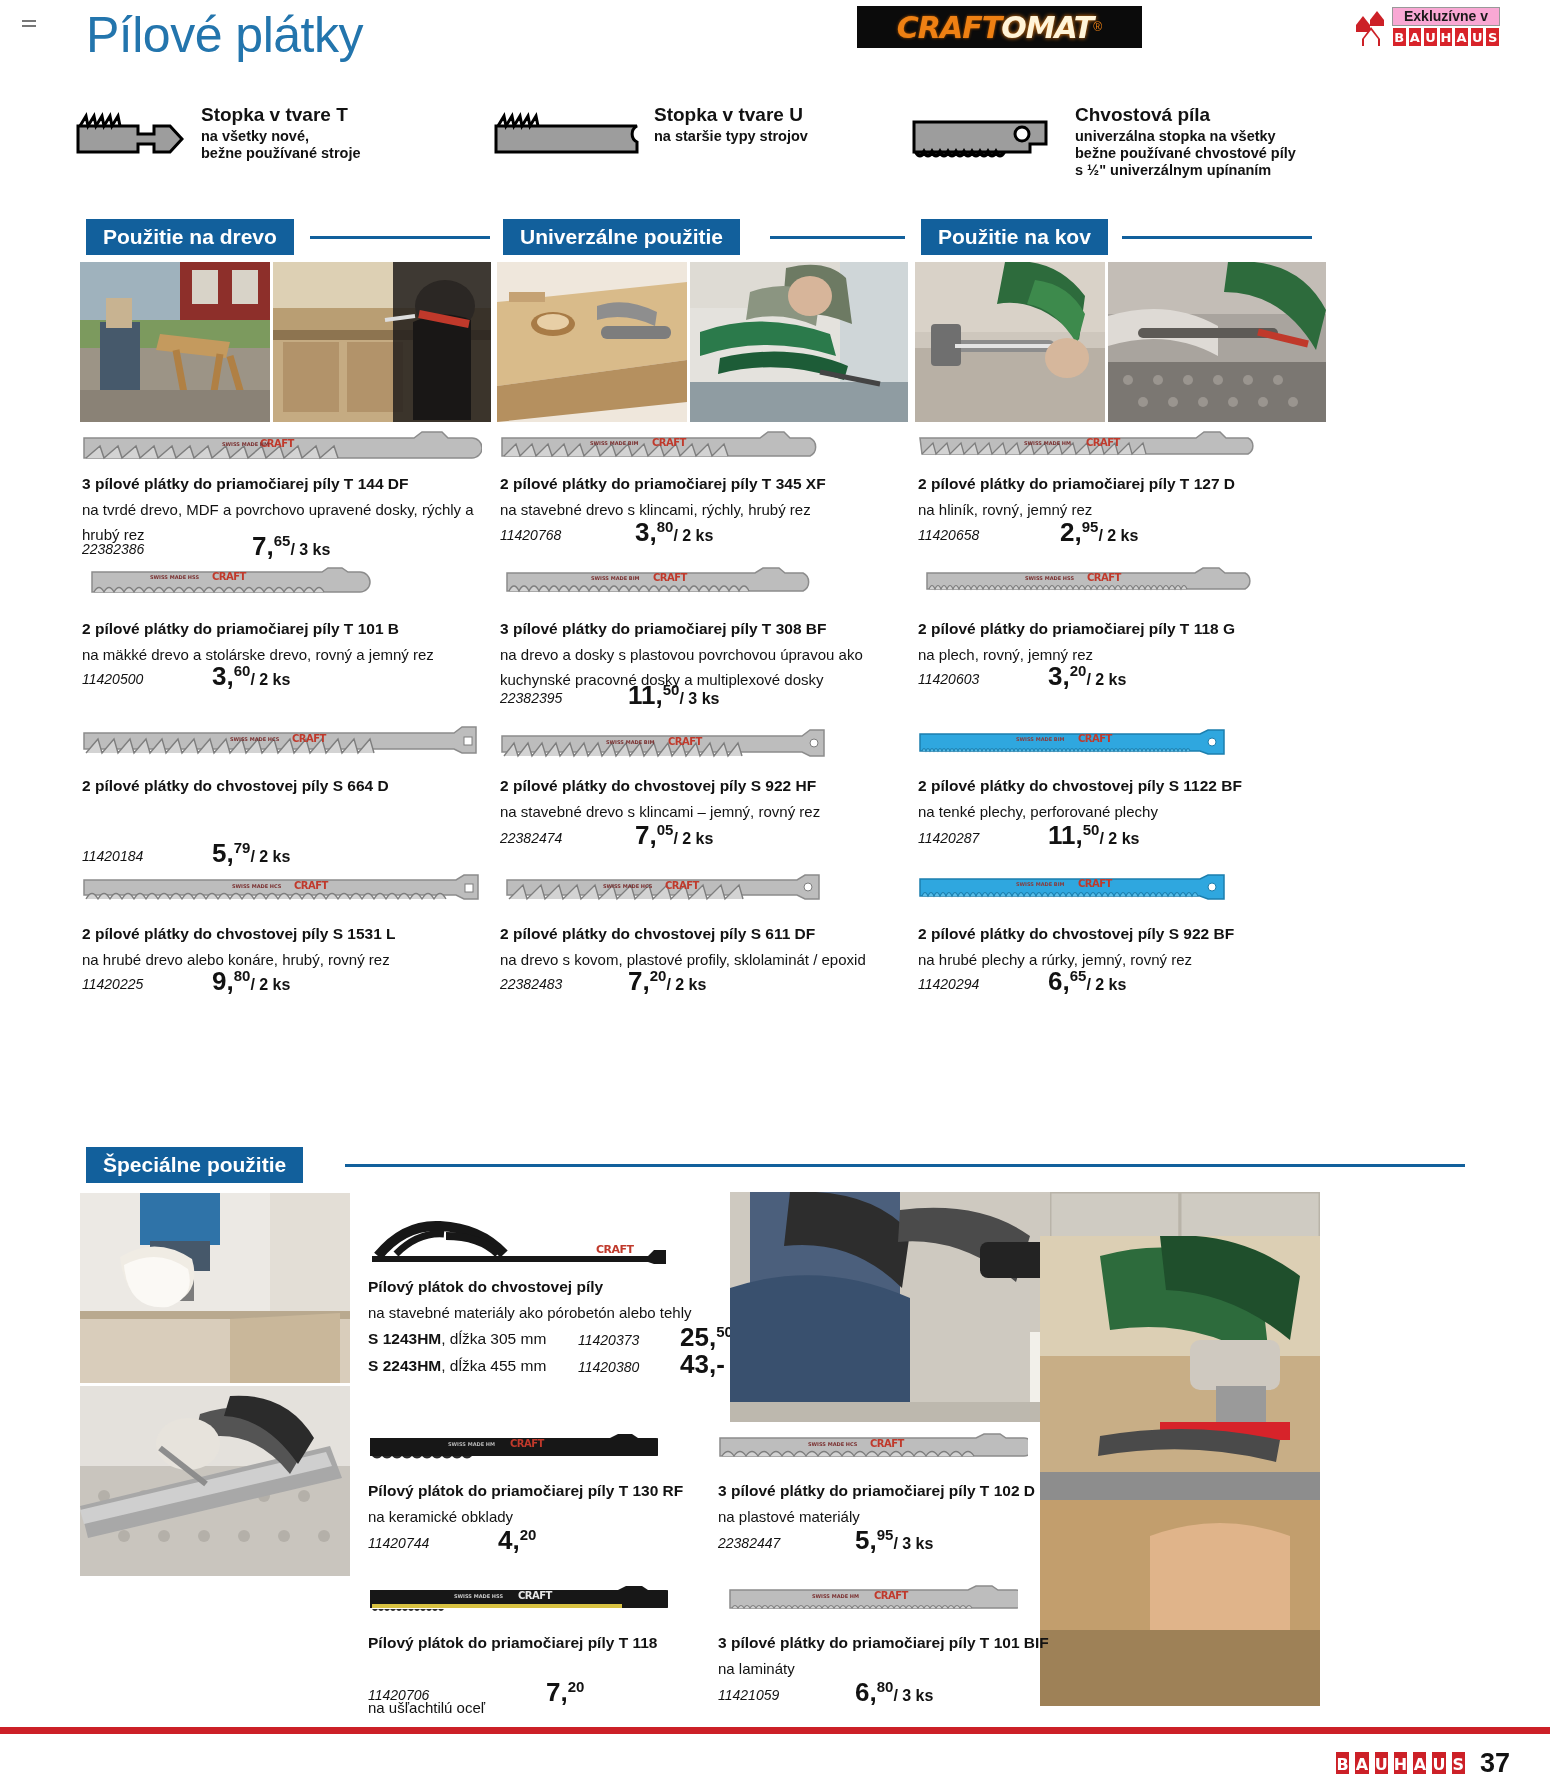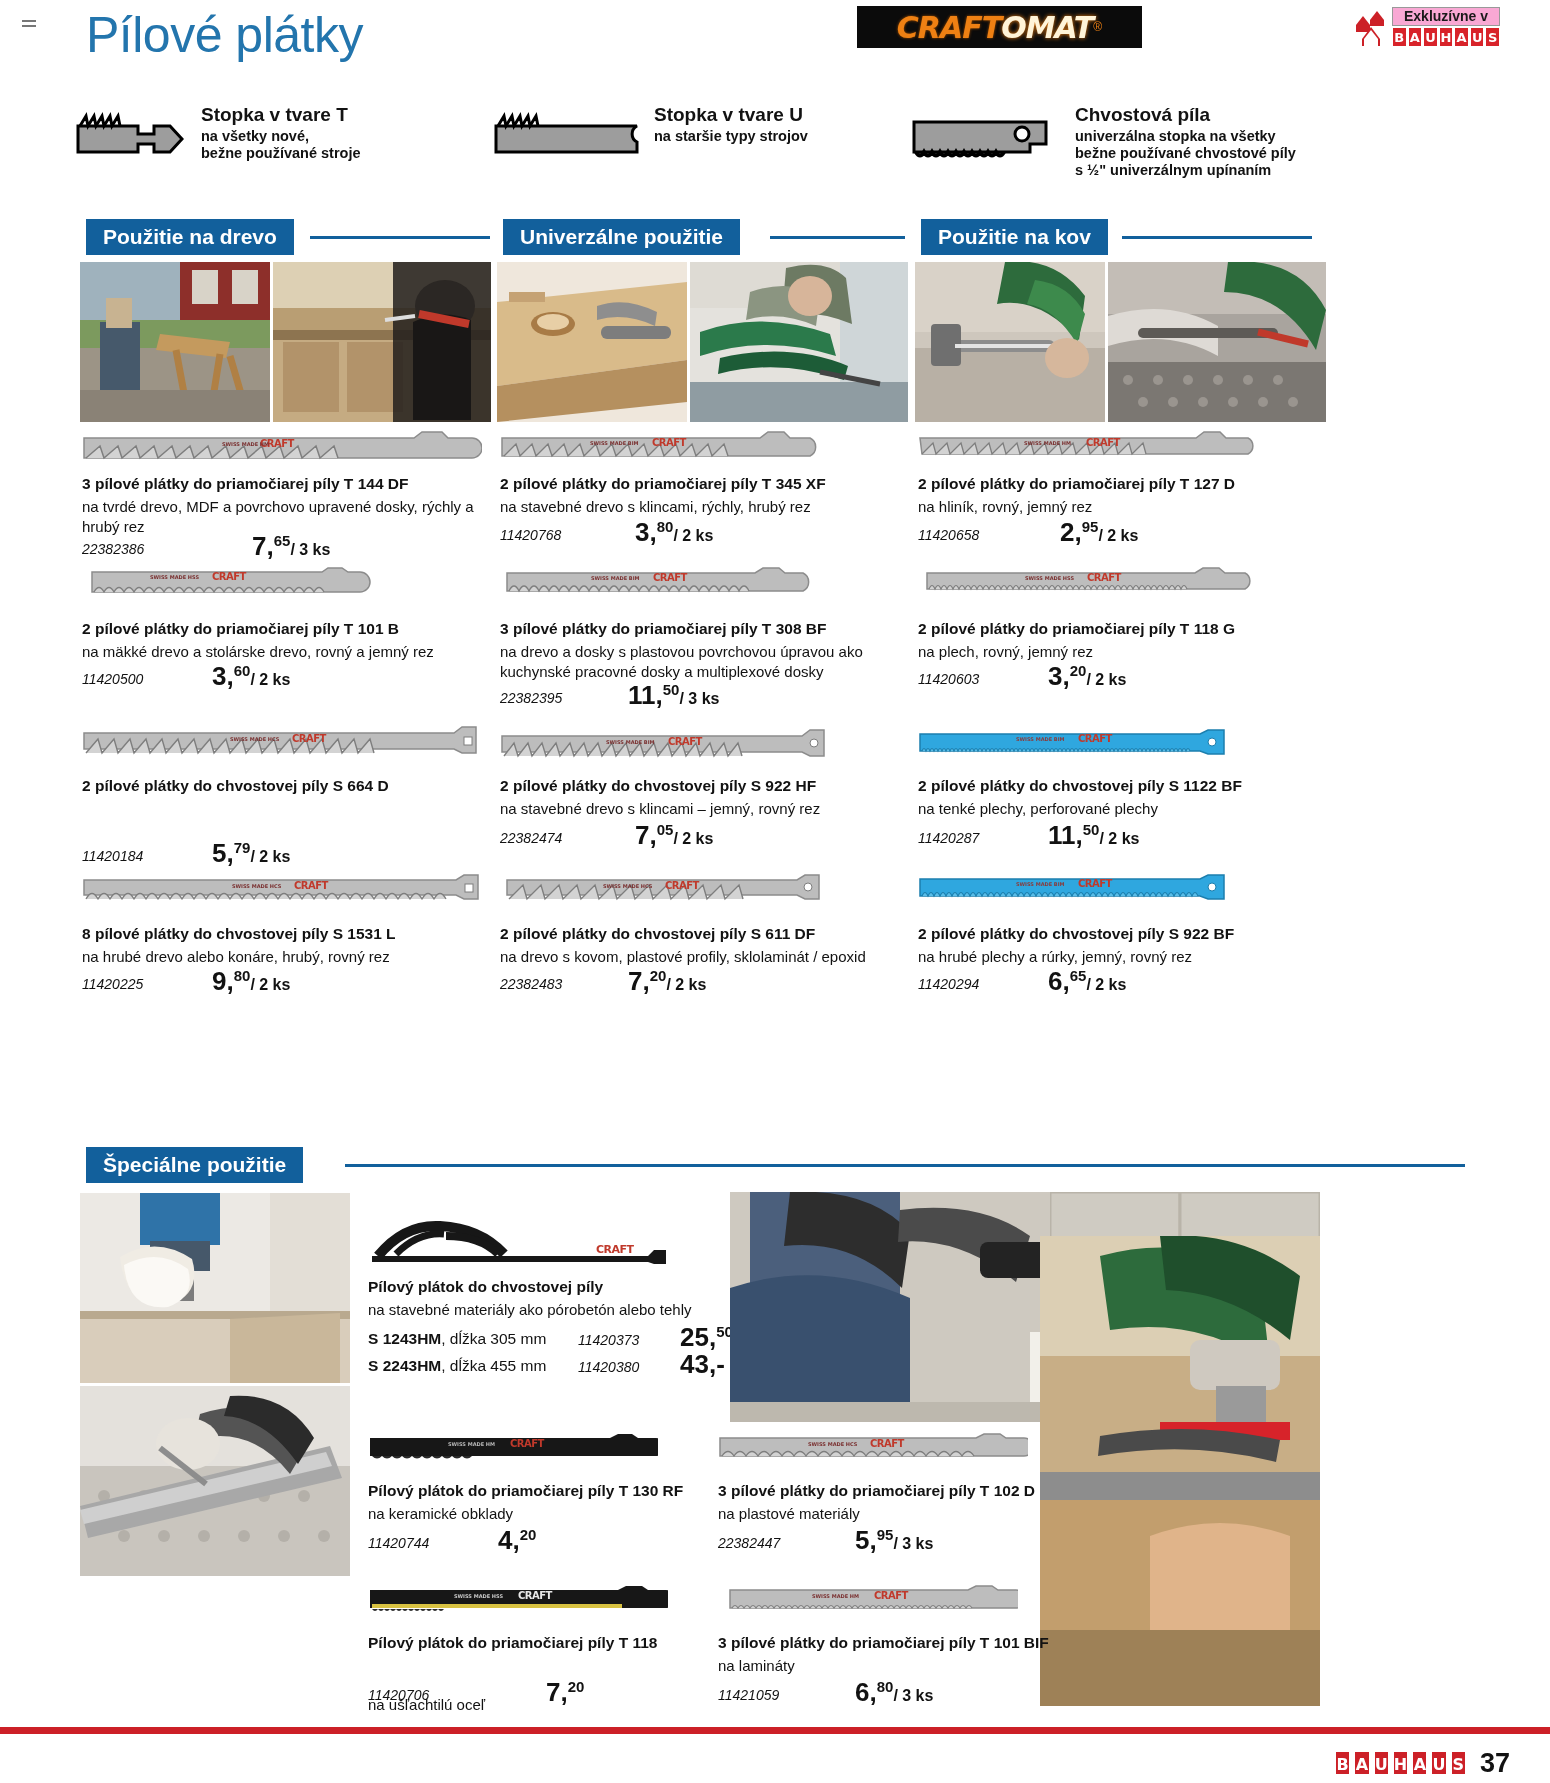--- a/index.html
+++ b/index.html
@@ -73,21 +73,21 @@
   .sec-rule { position:absolute; height:3px; background:#12609c; }
 
   
   .photo { position:absolute; overflow:hidden; background:#c8c8c8; }
 
   
   .blade { position:absolute; }
 
   
   .p-title { position:absolute; font-size:15.5px; font-weight:700; white-space:nowrap; }
-  .p-desc  { position:absolute; font-size:15px; line-height:20px; }
+  .p-desc  { position:absolute; font-size:15px; line-height:25px; }
   .p-art   { position:absolute; font-size:14px; font-style:italic; }
   .p-price { position:absolute; font-weight:700; white-space:nowrap; }
   .p-price .big { font-size:26px; }
   .p-price .sup { font-size:15px; vertical-align: 9px; }
   .p-price .unit { font-size:16px; }
 
   
   .foot-rule { position:absolute; left:0; top:1727px; width:1550px; height:7px; background:#cc2027; }
   .foot-bauhaus { position:absolute; left:1334px; top:1750px; width:133px; height:26px; display:flex; gap:2px; }
   .foot-bauhaus span {
@@ -315,21 +315,21 @@
     <span class="big">5,</span><span class="sup">79</span><span class="unit">/ 2 ks</span>
   </div>
 
   <svg class="blade" style="left:82px;top:873px;" width="400" height="36" viewBox="0 0 400 36">
     <path d="M2 7 h372 l8 -5 h14 v24 h-14 l-8 -4 h-372 z" fill="#bdbdbd" stroke="#8c8c8c" stroke-width="1.5"></path>
     <path d="M4 26 q6 -11 12 0 q6 -11 12 0 q6 -11 12 0 q6 -11 12 0 q6 -11 12 0 q6 -11 12 0 q6 -11 12 0 q6 -11 12 0 q6 -11 12 0 q6 -11 12 0 q6 -11 12 0 q6 -11 12 0 q6 -11 12 0 q6 -11 12 0 q6 -11 12 0 q6 -11 12 0 q6 -11 12 0 q6 -11 12 0 q6 -11 12 0 q6 -11 12 0 q6 -11 12 0 q6 -11 12 0 q6 -11 12 0 q6 -11 12 0 q6 -11 12 0 q6 -11 12 0 q6 -11 12 0 q6 -11 12 0 q6 -11 12 0 q6 -11 12 0" fill="#d3d3d3" stroke="#7e7e7e" stroke-width="1.3"></path>
     <text x="212" y="16" font-family="DejaVu Sans" font-size="10" font-weight="bold" fill="#c0392b" letter-spacing="-0.5">CRAFT</text>
     <text x="150" y="15" font-family="DejaVu Sans" font-size="5" font-weight="bold" fill="#7a3030">SWISS MADE HCS</text>
     <rect x="383" y="11" width="8" height="8" fill="#fff" stroke="#7e7e7e"></rect>
   </svg>
-  <div class="p-title" style="left:82px;top:925px;">8 pílové plátky do chvostovej píly S 1531 L</div>
+  <div class="p-title" style="left:82px;top:925px;">2 pílové plátky do chvostovej píly S 1531 L</div>
   <div class="p-desc" style="left:82px;top:947px;width:400px;">na hrubé drevo alebo konáre, hrubý, rovný rez</div>
   <div class="p-art" style="left:82px;top:976px;">11420225</div>
   <div class="p-price" style="left:212px;top:966px;">
     <span class="big">9,</span><span class="sup">80</span><span class="unit">/ 2 ks</span>
   </div>
 
   <svg class="blade" style="left:500px;top:430px;" width="320" height="36" viewBox="0 0 320 36">
     <path d="M2 8 h258 l8 -6 h16 l6 6 h20 a10 10 0 0 1 0 18 h-308 z" fill="#bdbdbd" stroke="#8c8c8c" stroke-width="1.5"></path>
     <path d="M4 26 l12 -12 l4 12 l12 -12 l4 12 l12 -12 l4 12 l12 -12 l4 12 l12 -12 l4 12 l12 -12 l4 12 l12 -12 l4 12 l12 -12 l4 12 l12 -12 l4 12 l12 -12 l4 12 l12 -12 l4 12 l12 -12 l4 12 l12 -12 l4 12 l12 -12 l4 12" fill="#d3d3d3" stroke="#7e7e7e" stroke-width="1.4"></path>
     <text x="152" y="16" font-family="DejaVu Sans" font-size="10" font-weight="bold" fill="#c0392b" letter-spacing="-0.5">CRAFT</text>

